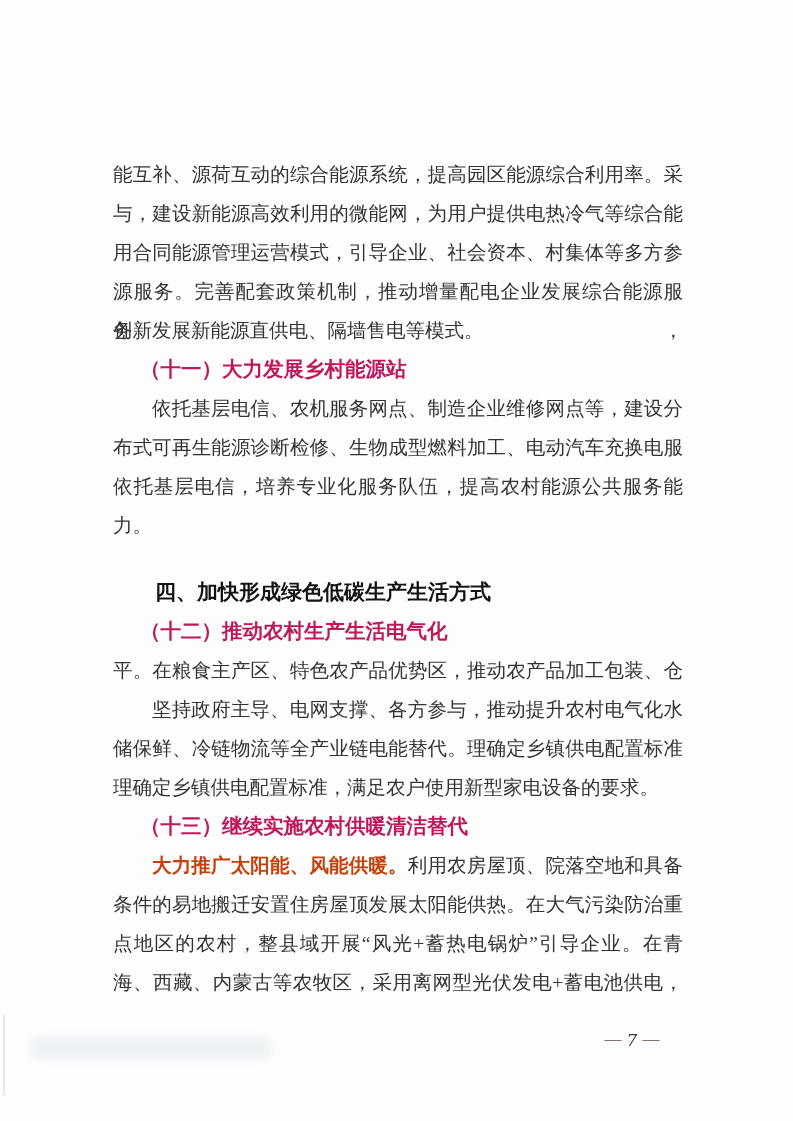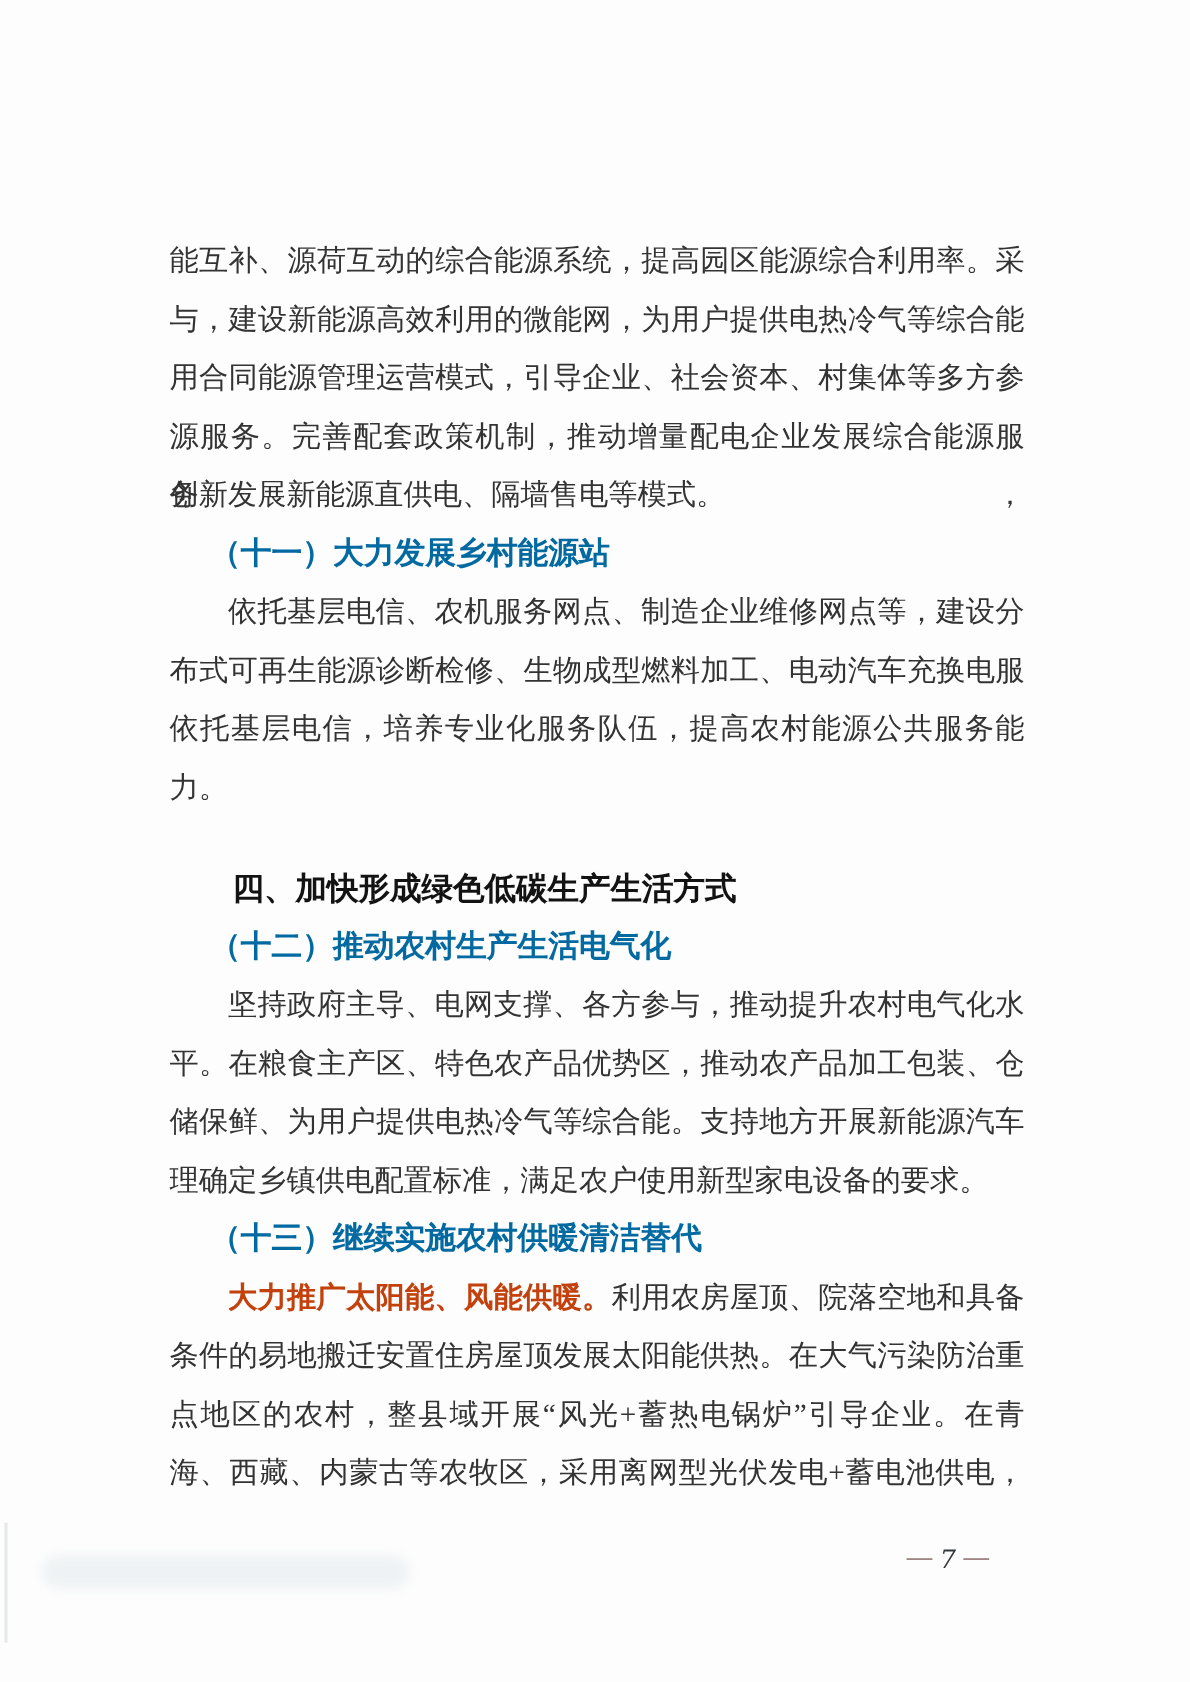--- a/index.html
+++ b/index.html
@@ -36,21 +36,21 @@
     text-align-last: justify;
     text-justify: inter-character;
     white-space: normal;
   }
   .indent {
     text-indent: 39px;
   }
   .h-sub {
     font-weight: bold;
     font-size: 20.5px;
-    color: #0369a1;
+    color: #be185d;
     text-indent: 27px;
     white-space: nowrap;
     text-align: left;
     text-align-last: left;
   }
   .h-section {
     font-family: "DejaVu Sans", "Liberation Sans", sans-serif;
     font-weight: bold;
     font-size: 21px;
     color: #131313;
@@ -122,23 +122,23 @@
 
     <div class="line justify indent">依托基层电信、农机服务网点、制造企业维修网点等，建设分</div>
     <div class="line justify">布式可再生能源诊断检修、生物成型燃料加工、电动汽车充换电服</div>
     <div class="line justify">依托基层电信，培养专业化服务队伍，提高农村能源公共服务能</div>
     <div class="line">力。</div>
 
     <div class="line h-section">四、加快形成绿色低碳生产生活方式</div>
 
     <div class="line h-sub">（十二）推动农村生产生活电气化</div>
 
+    <div class="line justify">平。在粮食主产区、特色农产品优势区，推动农产品加工包装、仓</div>
     <div class="line justify indent">坚持政府主导、电网支撑、各方参与，推动提升农村电气化水</div>
-    <div class="line justify">平。在粮食主产区、特色农产品优势区，推动农产品加工包装、仓</div>
-    <div class="line justify">储保鲜、为用户提供电热冷气等综合能。支持地方开展新能源汽车</div>
+    <div class="line justify">储保鲜、冷链物流等全产业链电能替代。理确定乡镇供电配置标准</div>
     <div class="line">理确定乡镇供电配置标准，满足农户使用新型家电设备的要求。</div>
 
     <div class="line h-sub">（十三）继续实施农村供暖清洁替代</div>
 
     <div class="line justify indent">
       <span class="bold-lead">大力推广太阳能、风能供暖。</span><span>利用农房屋顶、院落空地和具备</span>
     </div>
     <div class="line justify">条件的易地搬迁安置住房屋顶发展太阳能供热。在大气污染防治重</div>
     <div class="line justify">点地区的农村，整县域开展“风光+蓄热电锅炉”引导企业。在青</div>
     <div class="line justify">海、西藏、内蒙古等农牧区，采用离网型光伏发电+蓄电池供电，</div>

